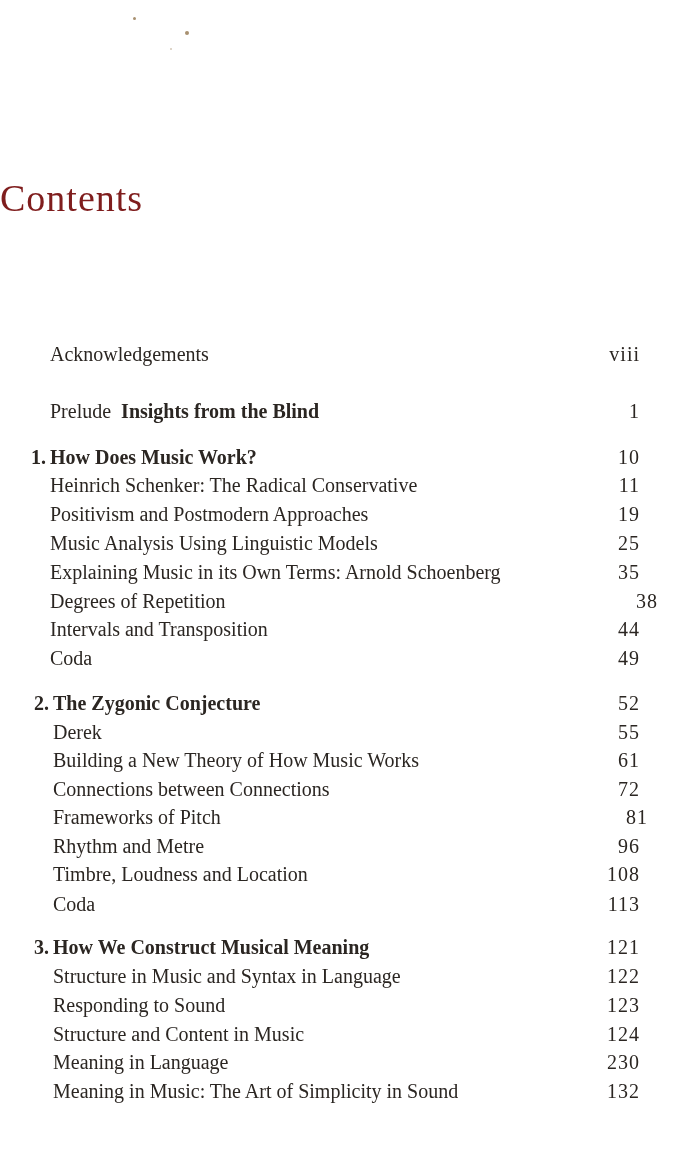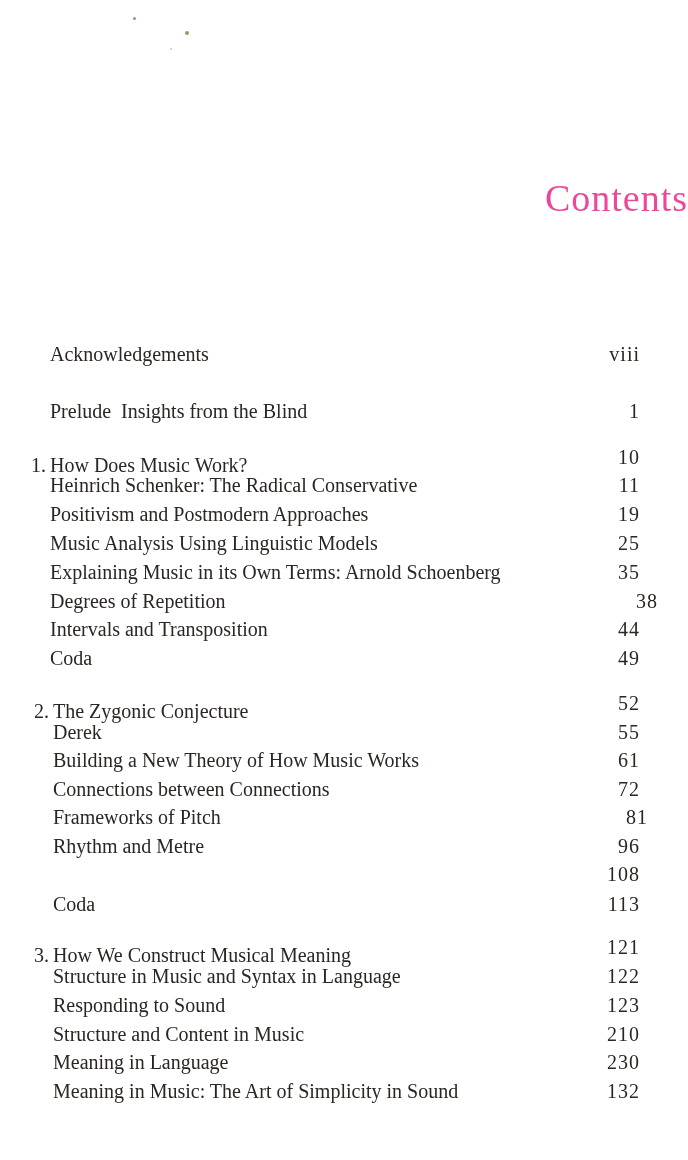--- a/index.html
+++ b/index.html
@@ -4,38 +4,38 @@
 <style>
   html, body { margin: 0; padding: 0; background: #ffffff; }
   body {
     width: 688px; height: 1160px; position: relative; overflow: hidden;
     font-family: "Liberation Serif", "DejaVu Serif", serif;
     color: #2b2622;
   }
   .speck { position: absolute; border-radius: 50%; background: #a89070; }
   .title {
     position: absolute; top: 176px; left: 0; width: 688px;
-    text-align: right; font-size: 38px; letter-spacing: 1px;
-    color: #ec4899;
+    text-align: left; font-size: 38px; letter-spacing: 1px;
+    color: #7f1d1d;
   }
   .toc { position: absolute; left: 0; top: 0; width: 688px; }
   .row {
     position: absolute; left: 0; width: 684px; height: 28px;
     font-size: 20px; line-height: 28px;
   }
   .row .num {
     position: absolute; text-align: right; width: 40px;
   }
   .row .label { position: absolute; white-space: nowrap; }
   .row .prefix { font-weight: normal; }
   .row .page {
     position: absolute; right: 44px; text-align: right;
     font-size: 20px; letter-spacing: 1px;
   }
-  .bold { font-weight: normal; margin-top: 8px; }
+  .bold { font-weight: bold; }
 </style>
 </head>
 <body>
 
 <div class="speck" style="left:133px;top:17px;width:3px;height:3px;"></div>
 <div class="speck" style="left:185px;top:31px;width:4px;height:4px;"></div>
 <div class="speck" style="left:170px;top:48px;width:2px;height:2px;opacity:.5"></div>
 
 <h1 class="title" style="margin:0;font-weight:normal;">Contents</h1>
 
@@ -100,20 +100,21 @@
     </div>
     <div class="row" style="top: 803px; padding-left: 8px;">
       <span class="label" style="left: 53px;">Frameworks of Pitch</span>
       <span class="page">81</span>
     </div>
     <div class="row" style="top: 832px;">
       <span class="label" style="left: 53px;">Rhythm and Metre</span>
       <span class="page">96</span>
     </div>
     <div class="row" style="top: 860px;">
+      <span class="label" style="left: 53px;">Timbre, Loudness and Location</span>
       <span class="page">108</span>
     </div>
     <div class="row" style="top: 890px;">
       <span class="label" style="left: 53px;">Coda</span>
       <span class="page">113</span>
     </div>
     <div class="row" style="top: 933px;">
       <span class="num bold" style="left: 9px;">3.</span>
       <span class="label bold" style="left: 53px;">How We Construct Musical Meaning</span>
       <span class="page">121</span>
@@ -121,21 +122,21 @@
     <div class="row" style="top: 962px;">
       <span class="label" style="left: 53px;">Structure in Music and Syntax in Language</span>
       <span class="page">122</span>
     </div>
     <div class="row" style="top: 991px;">
       <span class="label" style="left: 53px;">Responding to Sound</span>
       <span class="page">123</span>
     </div>
     <div class="row" style="top: 1020px;">
       <span class="label" style="left: 53px;">Structure and Content in Music</span>
-      <span class="page">210</span>
+      <span class="page">124</span>
     </div>
     <div class="row" style="top: 1048px;">
       <span class="label" style="left: 53px;">Meaning in Language</span>
       <span class="page">230</span>
     </div>
     <div class="row" style="top: 1077px;">
       <span class="label" style="left: 53px;">Meaning in Music: The Art of Simplicity in Sound</span>
       <span class="page">132</span>
     </div>
   </div>

